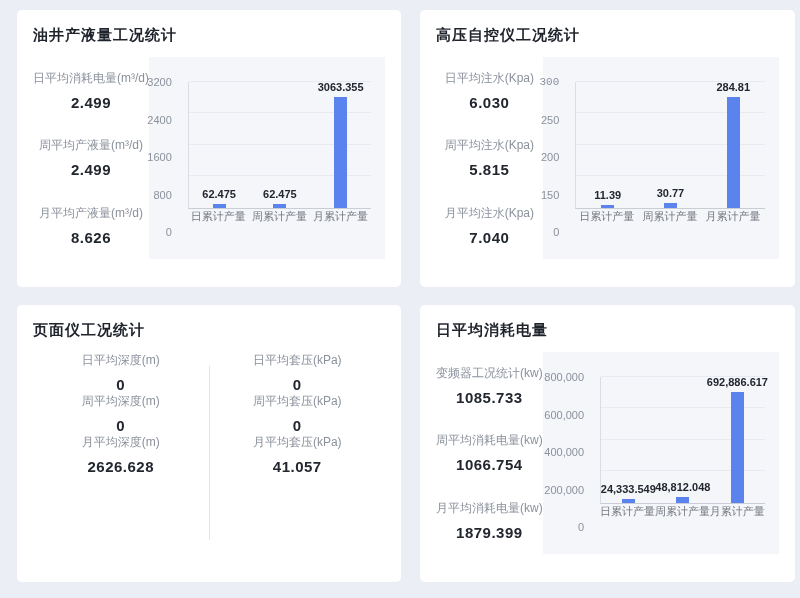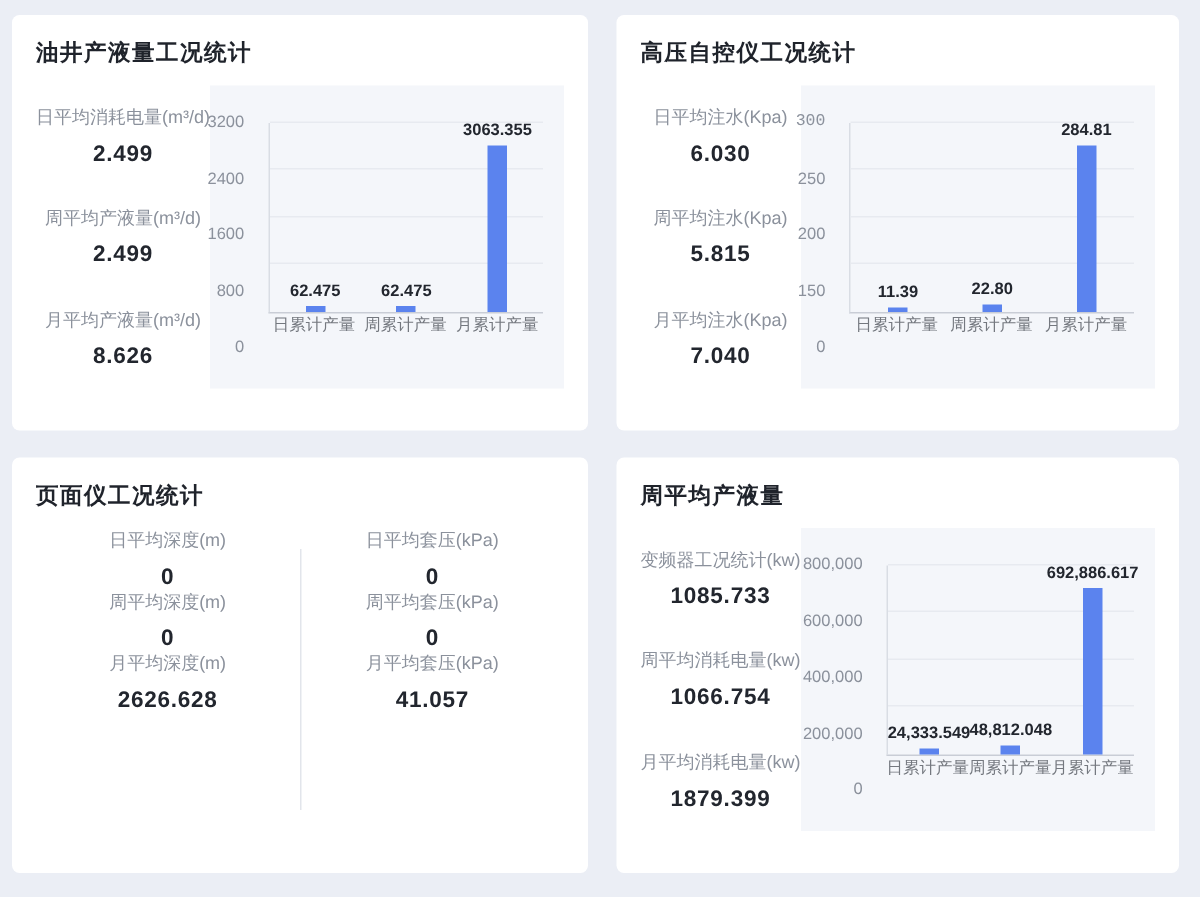--- a/index.html
+++ b/index.html
@@ -5,21 +5,21 @@
   html,body{margin:0;padding:0;}
   body{
     width:800px;height:598px;
     background:#ebeef5;
     font-family:"Liberation Sans","DejaVu Sans",sans-serif;
     overflow:hidden;
   }
   .grid{
     box-sizing:border-box;
     width:800px;height:598px;
-    padding:10px 15px 16px 8px;
+    padding:10px 15px 16px 17px;
     display:grid;
     grid-template-columns:1fr 1fr;
     grid-template-rows:1fr 1fr;
     gap:18px 19px;
   }
   .card{
     background:#ffffff;
     border-radius:5px;
     box-sizing:border-box;
     padding:16px;
@@ -246,21 +246,21 @@
                 <div class="gridline" style="bottom: 25%;"></div>
                 <div class="gridline" style="bottom: 50%;"></div>
                 <div class="gridline" style="bottom: 75%;"></div>
                 <div class="gridline" style="bottom: 100%;"></div>
                 <div class="bars">
                   <div class="bar-slot">
                     <div class="bar-value">11.39</div>
                     <div class="bar" style="background: rgb(91, 131, 238); height: 2%;"></div>
                   </div>
                   <div class="bar-slot">
-                    <div class="bar-value">22.80</div>
+                    <div class="bar-value">30.77</div>
                     <div class="bar" style="background: rgb(91, 131, 238); height: 4%;"></div>
                   </div>
                   <div class="bar-slot">
                     <div class="bar-value">284.81</div>
                     <div class="bar" style="background: rgb(91, 131, 238); height: 96%;"></div>
                   </div>
                 </div>
               </div>
               <div class="cats">
                 <span>日累计产量</span>
@@ -302,21 +302,21 @@
         </div>
         <div class="stat">
           <div class="stat-label">月平均套压(kPa)</div>
           <div class="stat-value">41.057</div>
         </div>
       </div>
     </div>
   </section>
 
   <section class="card">
-    <h2 class="card-title">周平均产液量</h2>
+    <h2 class="card-title">日平均消耗电量</h2>
     <div class="card-body">
       <div class="stats">
         <div class="stat">
           <div class="stat-label">变频器工况统计(kw)</div>
           <div class="stat-value">1085.733</div>
         </div>
         <div class="stat">
           <div class="stat-label">周平均消耗电量(kw)</div>
           <div class="stat-value">1066.754</div>
         </div>

